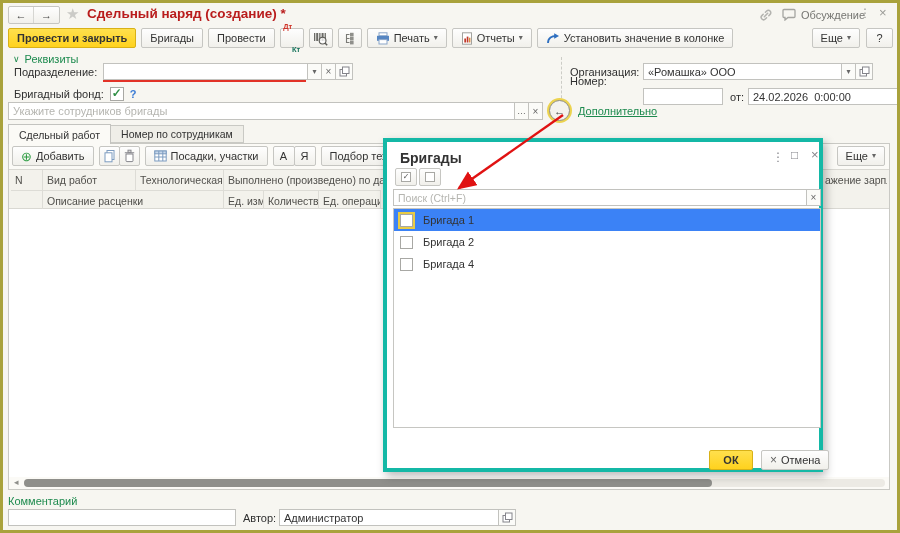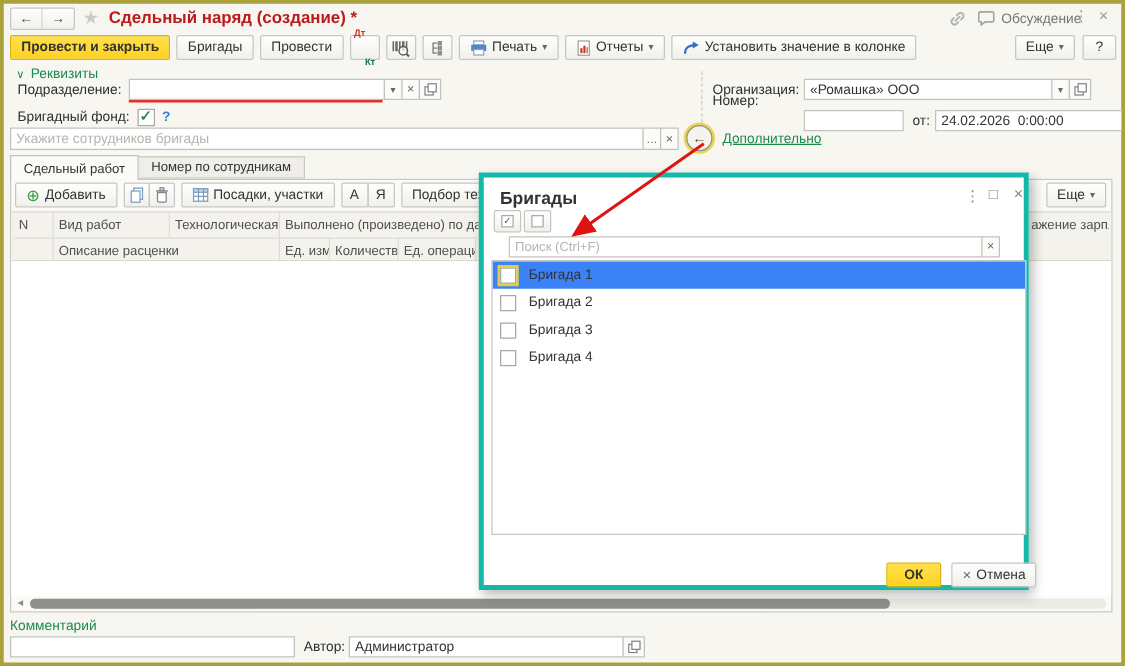--- a/index.html
+++ b/index.html
@@ -335,39 +335,35 @@
       <div class="btn" style="width:22px;height:18px;padding:0">
         <span class="cb" style="width:10px;height:10px">
             <span style="font-size:8px;color:#555;line-height:1">✓</span>
           </span>
       </div>
       <div class="btn" style="width:22px;height:18px;padding:0;margin-left:2px">
         <span class="cb" style="width:10px;height:10px"></span>
       </div>
     </div>
 
-    <div class="abs fld" style="left:20px;top:47px;width:393px">
+    <div class="abs fld" style="left:6px;top:47px;width:428px">
       <input class="inp" style="font-size: 10.5px;" placeholder="Поиск (Ctrl+F)">
       <div class="seg" style="font-size:10px">
           <span>×</span>
         </div>
     </div>
 
     <div class="abs" style="left:6px;top:66px;width:428px;height:220px;border:1px solid #c6c6c2;background:#fff;overflow:hidden">
       <div class="item" style="background:#3b82f6">
         <span class="cb" style="box-shadow:0 0 0 2px #e8cb45"></span>
         <span>Бригада 1</span>
       </div>
       <div class="item">
         <span class="cb"></span>
         <span>Бригада 2</span>
-      </div>
-      <div class="item">
-        <span class="cb"></span>
-        <span>Бригада 3</span>
       </div>
       <div class="item">
         <span class="cb"></span>
         <span>Бригада 4</span>
       </div>
     </div>
 
     <div class="abs" style="left:322px;top:308px;display:flex;gap:8px">
       <div class="btn btn-y" style="width:44px">
           <span>ОК</span>

